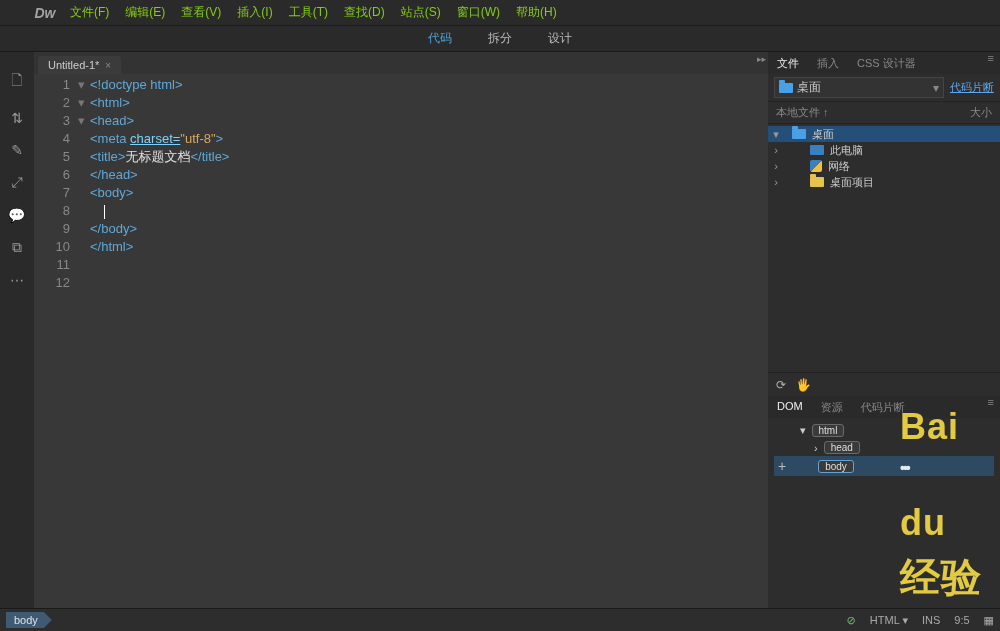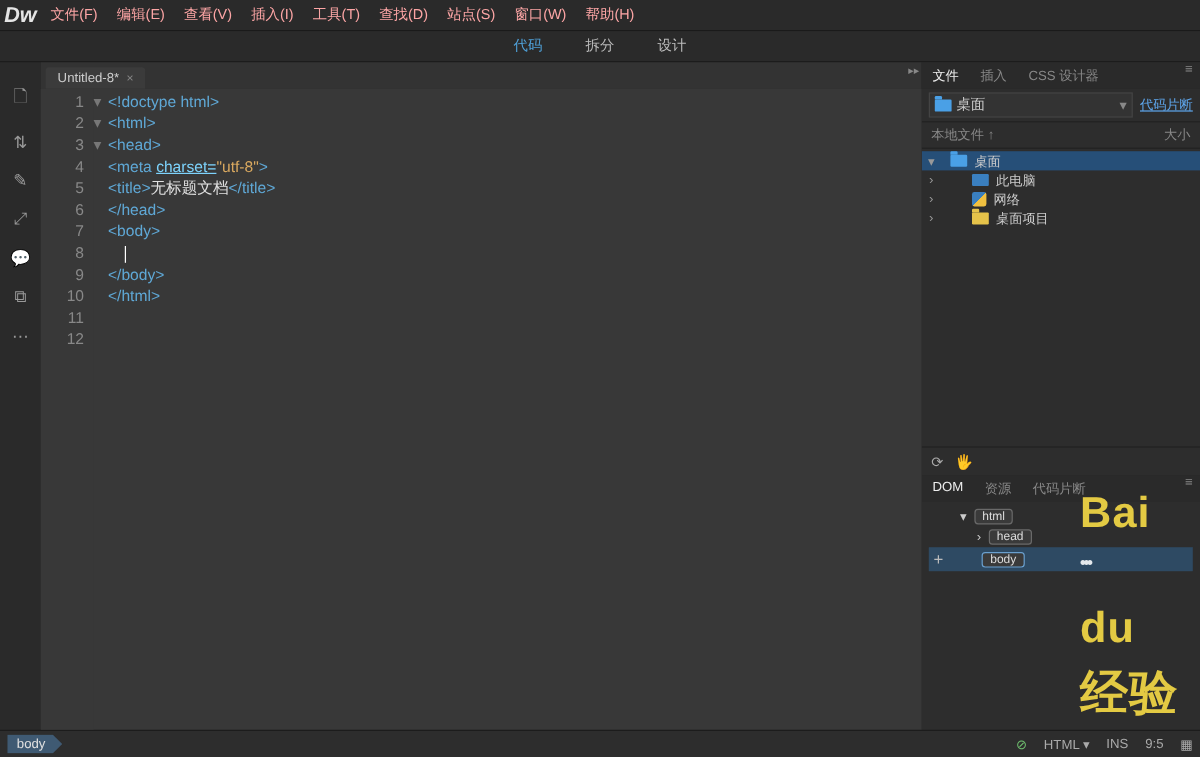--- a/index.html
+++ b/index.html
@@ -1,20 +1,20 @@
 <!DOCTYPE html>
 <html><head>
 <meta charset="utf-8">
 <style>
 * { margin: 0; padding: 0; box-sizing: border-box; font-family: "Microsoft YaHei", Arial, sans-serif; }
 body { background: #2a2a2a; color: #ccc; font-size: 12px; width: 1000px; height: 631px; overflow: hidden; position: relative; }
 .titlebar { height: 26px; background: #2a2a2a; display: flex; align-items: center; border-bottom: 1px solid #1a1a1a; }
-.logo { width: 34px; display: flex; align-items: center; justify-content: center; font-style: italic; font-weight: bold; color: #e5e5e5; font-size: 18px; }
+.logo { width: 34px; display: flex; align-items: center; justify-content: center; font-style: italic; font-weight: bold; color: #a3a3a3; font-size: 14px; margin-left: 28px; }
 .menubar { display: flex; gap: 0; }
-.menubar span { padding: 4px 8px; color: #fca5a5; cursor: pointer; }
+.menubar span { padding: 4px 8px; color: #84cc16; cursor: pointer; }
 .right-controls { margin-left: auto; display: flex; align-items: center; gap: 8px; padding-right: 6px; }
 .right-controls .std { color: #ccc; padding: 2px 6px; }
 .right-controls .dd::after { content: " ▾"; font-size: 9px; }
 .win-btn { width: 24px; height: 18px; display: flex; align-items: center; justify-content: center; color: #aaa; }
 .gear::before { content: "✿"; font-size: 13px; }
 .alert-dot { color: #fff; font-size: 10px; margin-left: -3px; }
 .viewbar { height: 26px; background: #2a2a2a; border-bottom: 1px solid #1a1a1a; display: flex; align-items: center; justify-content: center; gap: 36px; }
 .viewbar span { color: #bbb; cursor: pointer; }
 .viewbar .active { color: #4fa0d8; }
 .main { display: flex; height: 556px; }
@@ -107,21 +107,21 @@
     <span class="ti">✎</span>
     <span class="ti">⤢</span>
     <span class="ti">💬</span>
     <span class="ti">⧉</span>
     <span class="ti">⋯</span>
   </div>
 
   <div class="editor-area">
     <div class="tabstrip">
       <div class="filetab">
-        <span>Untitled-8*</span>
+        <span>Untitled-1*</span>
         <span class="x">×</span>
       </div>
     </div>
     <div class="code-wrap">
       <div class="gutter" id="gutter">
           <div>1</div>
           <div>2</div>
           <div>3</div>
           <div>4</div>
           <div>5</div>

